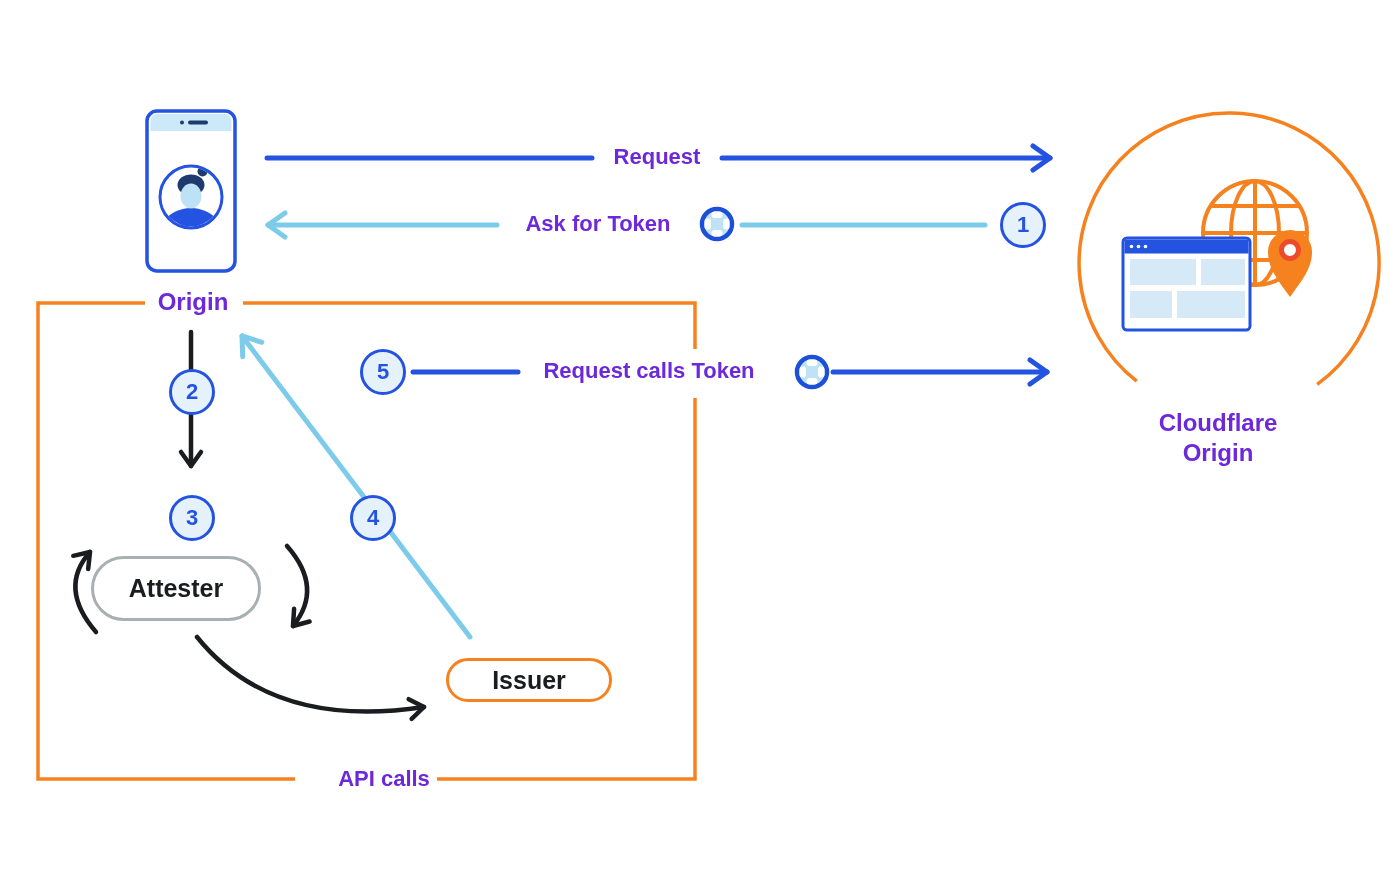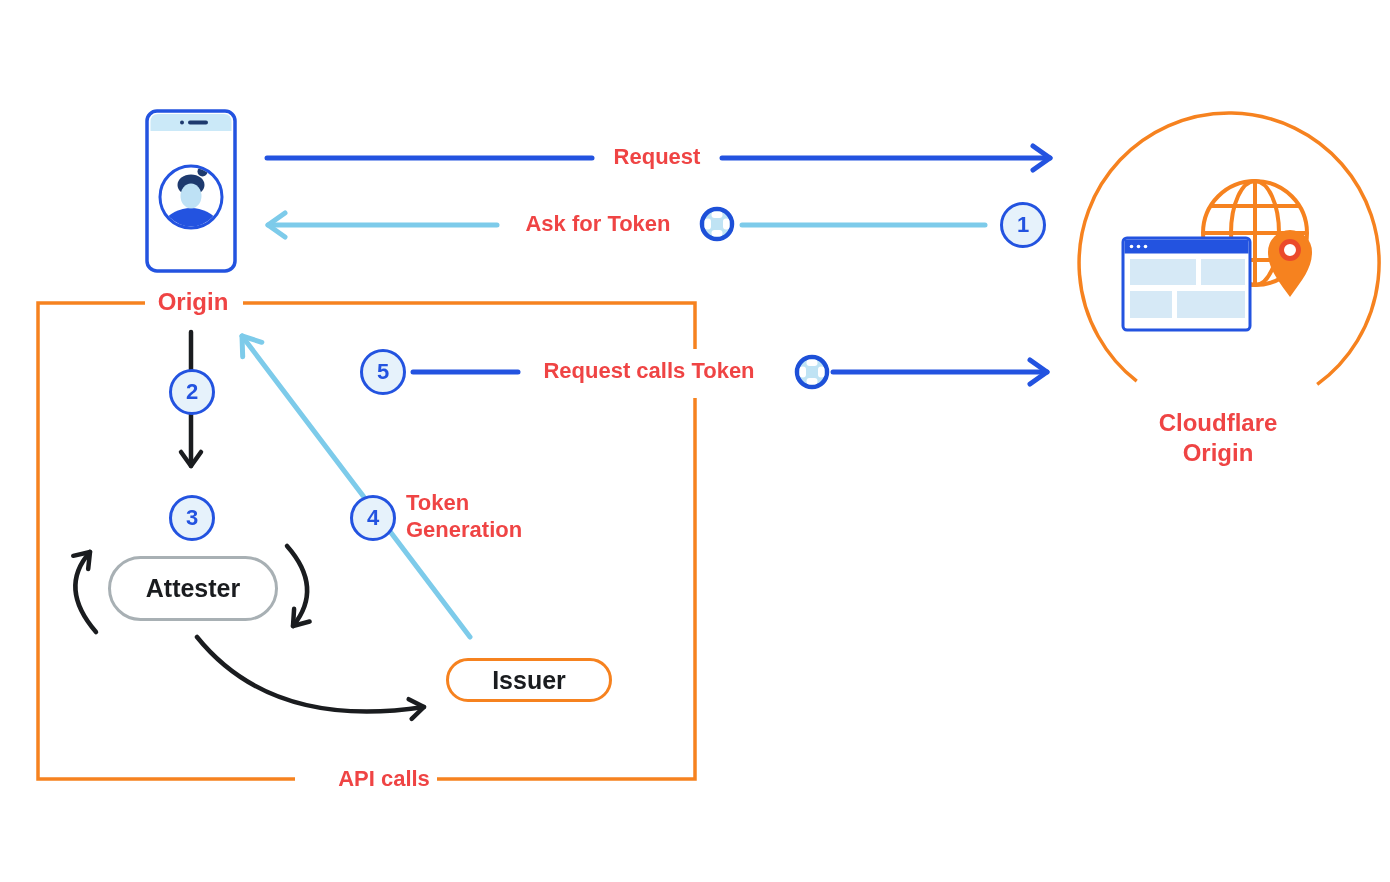--- a/index.html
+++ b/index.html
@@ -1,29 +1,29 @@
 <!DOCTYPE html>
 <html><head>
 <meta charset="utf-8">
 <style>
   html,body{margin:0;padding:0;background:#ffffff;}
   .canvas{position:relative;width:1390px;height:882px;background:#ffffff;
           font-family:"Liberation Sans",sans-serif;color:#1A1C1F;overflow:hidden;}
   .layer{position:absolute;left:0;top:0;}
   .label{position:absolute;transform:translate(-50%,-50%);font-weight:bold;
-         white-space:nowrap;font-size:24px;color:#ef4444;}
+         white-space:nowrap;font-size:24px;color:#6d28d9;}
   .label.small{font-size:22px;}
   .two-line{text-align:center;line-height:30px;}
   .left-align{transform:translate(0,-50%);text-align:left;line-height:27px;font-size:22px;}
   .step{position:absolute;width:46px;height:46px;box-sizing:border-box;
         border:3.5px solid #2353E0;border-radius:50%;background:#E6F2FB;color:#2353E0;
         font-weight:bold;font-size:22px;display:flex;align-items:center;justify-content:center;}
   .pill{position:absolute;background:#ffffff;box-sizing:border-box;border-radius:34px;
         display:flex;align-items:center;justify-content:center;font-weight:bold;font-size:25px;}
-  .pill.attester{left:108px;top:556px;width:170px;height:65px;border:3.5px solid #A8B0B4;}
+  .pill.attester{left:91px;top:556px;width:170px;height:65px;border:3.5px solid #A8B0B4;}
   .pill.issuer{left:446px;top:658px;width:166px;height:44px;border:3.5px solid #F6821F;}
 </style>
 </head>
 <body>
 
 <div class="canvas">
 
   <svg class="layer" width="1390" height="882" viewBox="0 0 1390 882">
     <defs>
       <marker id="ah-blue" markerUnits="userSpaceOnUse" markerWidth="44" markerHeight="44" refX="0" refY="0" orient="auto" overflow="visible">
@@ -121,24 +121,20 @@
   </svg>
 
   <div class="label" style="left:193px;top:302px;">Origin</div>
 
   <div class="label small" style="left:657px;top:157px;">Request</div>
 
   <div class="label small" style="left:598px;top:224px;">Ask for Token</div>
 
   <div class="label small" style="left:649px;top:371px;">Request calls Token</div>
 
-  <div class="label left-align" style="left:406px;top:516px;">
-    <div>Token</div>
-    <div>Generation</div>
-  </div>
 
   <div class="label two-line" style="left:1218px;top:438px;">
     <div>Cloudflare</div>
     <div>Origin</div>
   </div>
 
   <div class="label small" style="left:384px;top:779px;">API calls</div>
 
   <div class="pill attester">
     <span>Attester</span>

